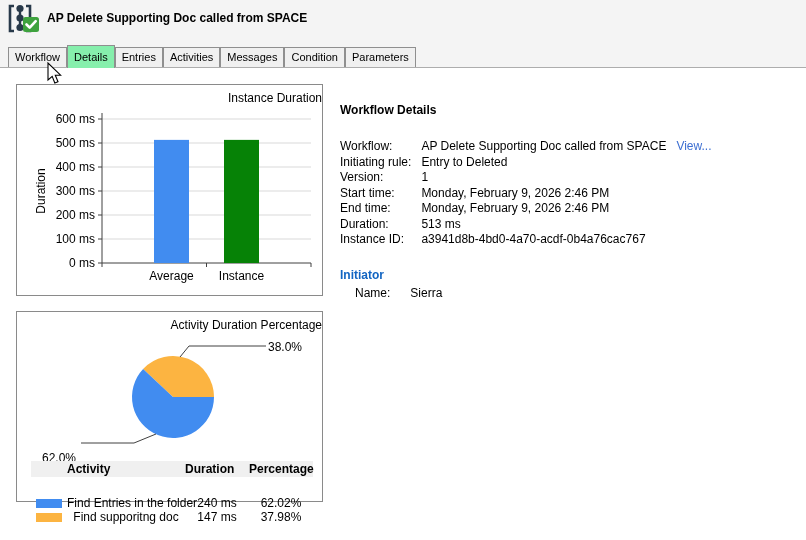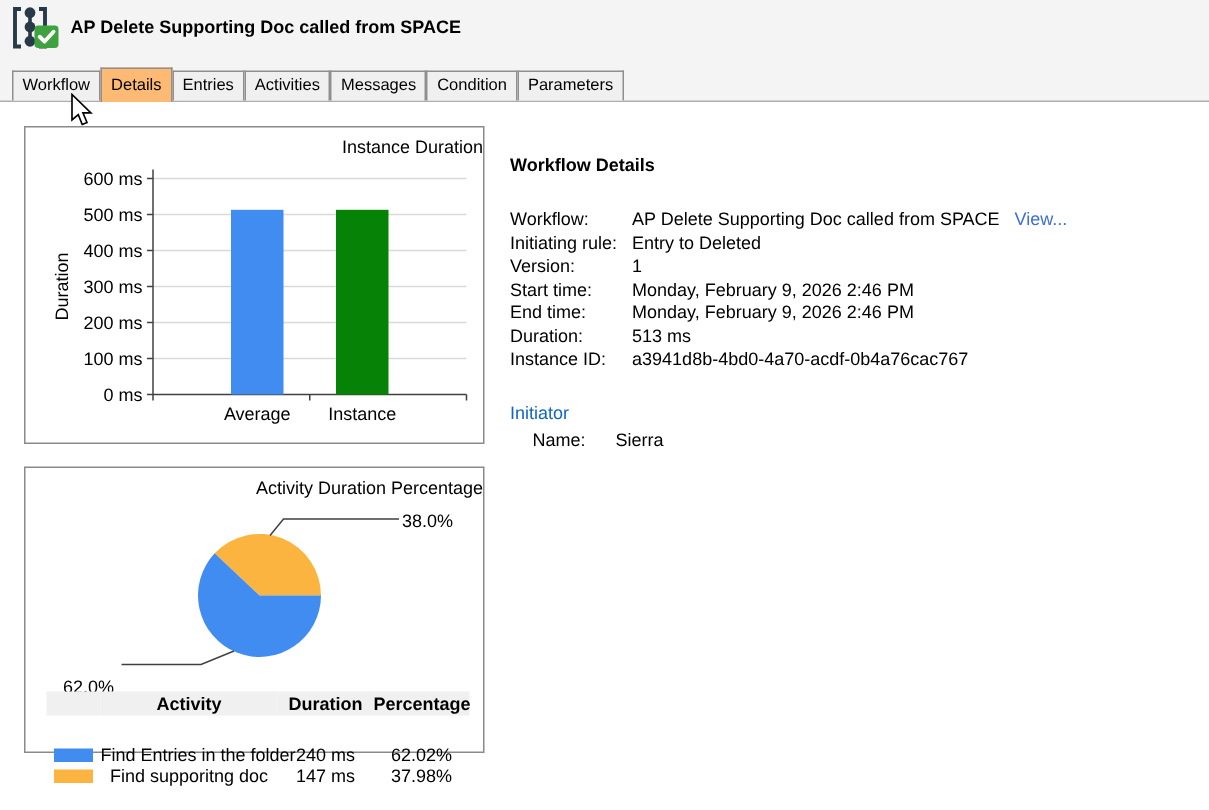--- a/index.html
+++ b/index.html
@@ -10,50 +10,50 @@
   }
   
   .band{position:absolute;left:0;top:0;width:806px;height:68px;
         background:#f4f4f4;border-bottom:1px solid #adadad;box-sizing:border-box}
   .app-icon{position:absolute;left:5px;top:3px;width:36px;height:31px}
   .page-title{position:absolute;left:47px;top:11px;font-size:12px;font-weight:bold;white-space:nowrap}
   .tabs{position:absolute;left:8px;bottom:0;display:flex;align-items:flex-end;z-index:3}
   .tab{height:20px;line-height:19px;padding:0 6px;background:#f0f0f0;
        border:1px solid #8f8f8f;border-bottom:none;box-sizing:border-box;
        margin-right:0;font-size:11px;white-space:nowrap;cursor:default}
-  .tab.active{height:23px;line-height:22px;background:#fdba74;margin-bottom:-1px;
+  .tab.active{height:23px;line-height:22px;background:#86efac;margin-bottom:-1px;
        position:relative;z-index:4}
   
   .panel{position:absolute;background:#fff;border:1px solid #8a8a8a;box-sizing:border-box}
   #bar-panel{left:16px;top:84px;width:307px;height:212px}
   #pie-panel{left:16px;top:311px;width:307px;height:191px}
   .chart-title{position:absolute;top:6px;left:0;width:100%;text-align:right;white-space:nowrap}
   .ylabel{position:absolute;left:24px;top:106px;transform:translate(-50%,-50%) rotate(-90deg);
           transform-origin:center;white-space:nowrap}
   svg.chart{position:absolute;left:0;top:0}
   .callout{position:absolute;white-space:nowrap}
   #co38{left:251px;top:28px}
   #co62{left:21px;top:139px;width:38px;text-align:right}
   
   #pie-table{position:absolute;left:14px;top:149px;width:282px;
              border-collapse:collapse;table-layout:fixed;font-size:12px}
-  #pie-table th{background:#f0f0f0;font-weight:bold;height:16px;text-align:center;padding:0;white-space:nowrap}
+  #pie-table th{background:#f0f0f0;font-weight:bold;height:16px;text-align:left;padding:0;white-space:nowrap}
   #pie-table td{text-align:center;height:14px;padding:0;white-space:nowrap}
   #pie-table tbody tr:first-child td{padding-top:19px}
   .swatch{width:26px;height:9px;margin:0 auto}
   
   #details{position:absolute;left:340px;top:103px}
   .dheading{font-weight:bold;white-space:nowrap}
   .dtable{display:table;border-spacing:0;margin-top:22px}
   .drow{display:table-row}
   .dlabel,.dvalue{display:table-cell;line-height:15.5px;white-space:nowrap;vertical-align:top}
   .dlabel{padding-right:10px}
   .view-link{color:#3d6fd2;text-decoration:none;margin-left:10px;cursor:pointer}
   #initiator{position:absolute;left:340px;top:268px}
-  .init-heading{font-weight:normal;color:#1265c2;white-space:nowrap}
+  .init-heading{font-weight:bold;color:#1265c2;white-space:nowrap}
   .init-row{margin-top:4px;padding-left:15px;white-space:nowrap}
   .init-label{margin-right:20px}
   #cursor{position:absolute;left:47px;top:62px;z-index:9;pointer-events:none}
 </style>
 </head>
 <body>
 
 <div class="band">
   <svg class="app-icon" viewBox="0 0 36 31">
     <path d="M9,3 H5 V28 H9" fill="none" stroke="#28394a" stroke-width="2.6"></path>

